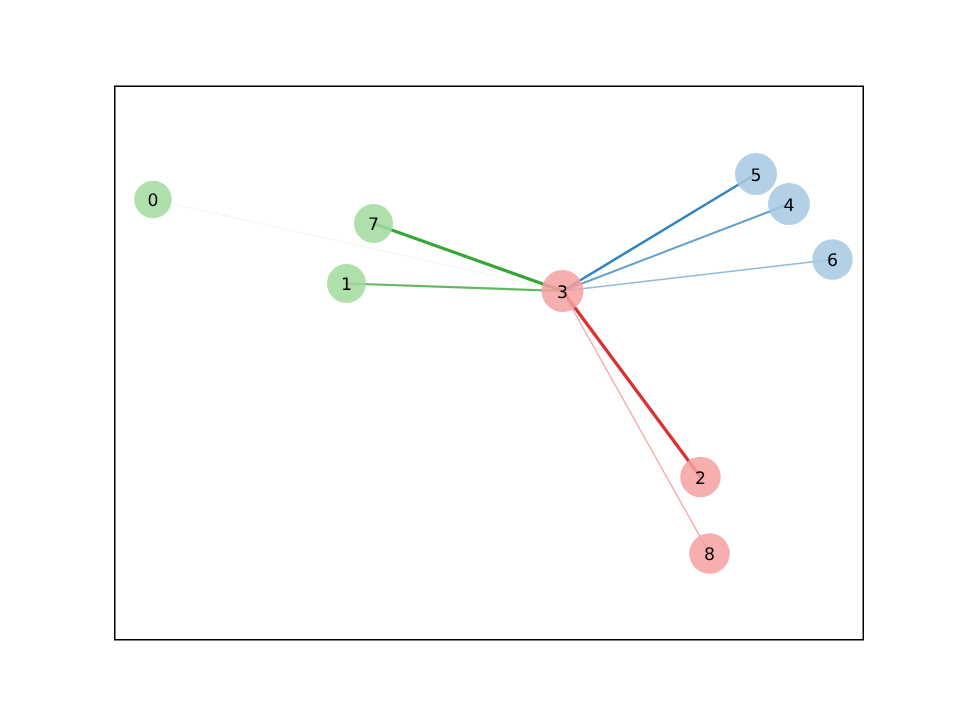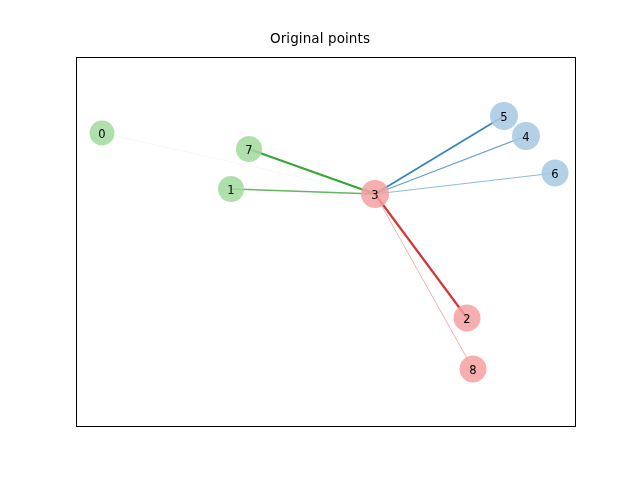--- a/index.html
+++ b/index.html
@@ -63,21 +63,20 @@
   .edge-line {
     stroke-linecap: round;
     pointer-events: auto;
   }
 </style>
 </head>
 <body>
 
 <div id="figure">
 
-  <div id="fig-title">Original points</div>
 
   <div id="axes-frame" style="left: 76px; top: 57px; width: 500px; height: 370px; border-color: rgb(0, 0, 0);"></div>
 
   <svg id="graph-svg" viewBox="0 0 640 480" xmlns="http://www.w3.org/2000/svg">
     <g id="edges-layer">
         <line class="edge-line" x1="102" y1="133" x2="375" y2="194" stroke="#2ca02c" stroke-width="0.9" stroke-opacity="0.07"></line>
         <line class="edge-line" x1="249" y1="149" x2="375" y2="194" stroke="#2ca02c" stroke-width="2.1" stroke-opacity="0.95"></line>
         <line class="edge-line" x1="231" y1="189" x2="375" y2="194" stroke="#2ca02c" stroke-width="1.5" stroke-opacity="0.75"></line>
         <line class="edge-line" x1="375" y1="194" x2="504" y2="116" stroke="#1f77b4" stroke-width="1.7" stroke-opacity="0.9"></line>
         <line class="edge-line" x1="375" y1="194" x2="526" y2="136" stroke="#1f77b4" stroke-width="1.3" stroke-opacity="0.7"></line>

